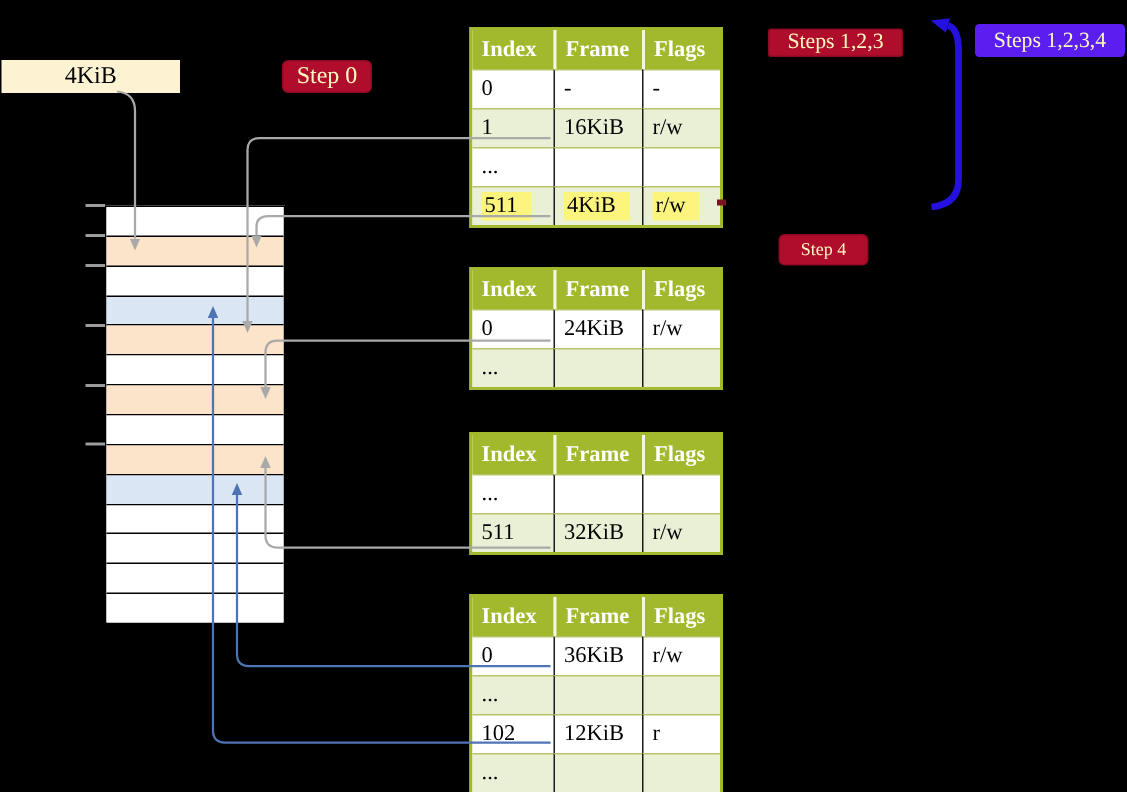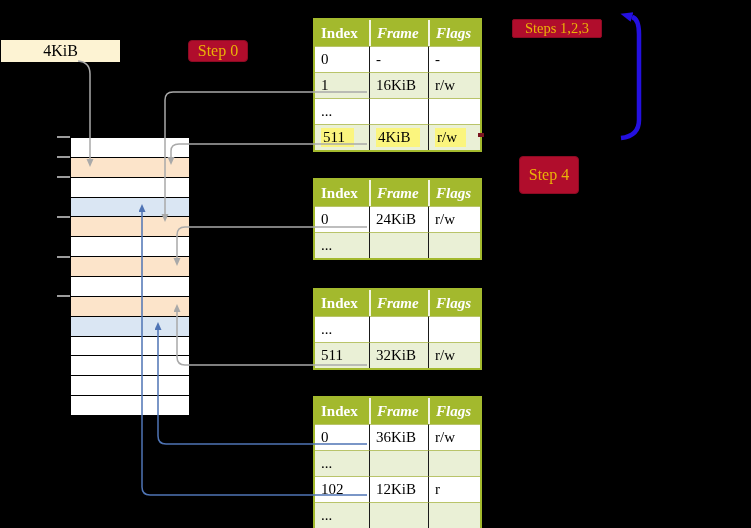--- a/index.html
+++ b/index.html
@@ -7,21 +7,21 @@
   #stage {
     position: relative;
     width: 751px; height: 528px;
     background: var(--bg, #000);
     overflow: hidden;
     font-family: "Liberation Serif", "DejaVu Serif", serif;
   }
   .badge {
     position: absolute;
     display: flex; align-items: center; justify-content: center;
-    color: #eab308; font-size: 15px;
+    color: #fef9c3; font-size: 15px;
     white-space: nowrap;
   }
   .badge.red { background: var(--badge-red); border-radius: 4px; border: 1px solid #8c0a23; }
   .badge.violet { background: var(--badge-violet); border-radius: 3px; }
   #page-size-label {
     position: absolute; left: 1px; top: 40px; width: 119px; height: 22px;
     background: var(--cream); color: #000; font-size: 16px;
     display: flex; align-items: center; justify-content: center;
   }
   #memory-strip {
@@ -44,41 +44,42 @@
     grid-template-columns: 54px 59px 52px;
     grid-auto-rows: 26px;
     border: 2px solid var(--green);
     background: #fff;
     font-size: 15px; color: #000;
   }
   .hcell {
     background: var(--green); color: #fff; font-weight: bold;
     display: flex; align-items: center; padding-left: 6px;
   }
-  .hcell.hsep { border-left: 2px solid #f4f6e4; font-style: italic; }
+  .hcell.hsep { border-left: 2px solid #f4f6e4; }
   .cell {
     display: flex; align-items: center; padding-left: 6px;
     border-top: 1px solid #b9c46a;
     background: #fff; white-space: nowrap;
   }
   .cell.csep { border-left: 1px solid #1a1a1a; }
   .cell.shade { background: var(--row-green); }
   .cell .hl { background: var(--hl-yellow); padding: 1px 9px 1px 2px; }
   #overlay { position: absolute; left: 0; top: 0; pointer-events: none; }
   #red-tick { position: absolute; left: 478px; top: 133px; width: 6px; height: 4px; background: #7a1420; }
 </style>
 </head>
 <body>
 
 <div id="stage">
 
   <div id="page-size-label">4KiB</div>
   <div class="badge red" style="left:188px; top:40px; width:60px; height:22px; font-size:16px;text-align:right;">Step 0</div>
   <div class="badge red" style="left:512px; top:19px; width:90px; height:19px; font-size:14.5px; border-radius:2px;">Steps 1,2,3</div>
-  <div class="badge red" style="left:519px; top:156px; width:60px; height:38px; font-size:16px;">Step 4</div>
+  <div class="badge violet" style="left:650px; top:16px; width:100px; height:22px; font-size:14.5px;">Steps 1,2,3,4</div>
+  <div class="badge red" style="left:519px; top:156px; width:60px; height:21px; font-size:12px;">Step 4</div>
 
   <div id="memory-strip">
       <div class="mrow white"></div>
       <div class="mrow peach"></div>
       <div class="mrow white"></div>
       <div class="mrow blue"></div>
       <div class="mrow peach"></div>
       <div class="mrow white"></div>
       <div class="mrow peach"></div>
       <div class="mrow white"></div>

